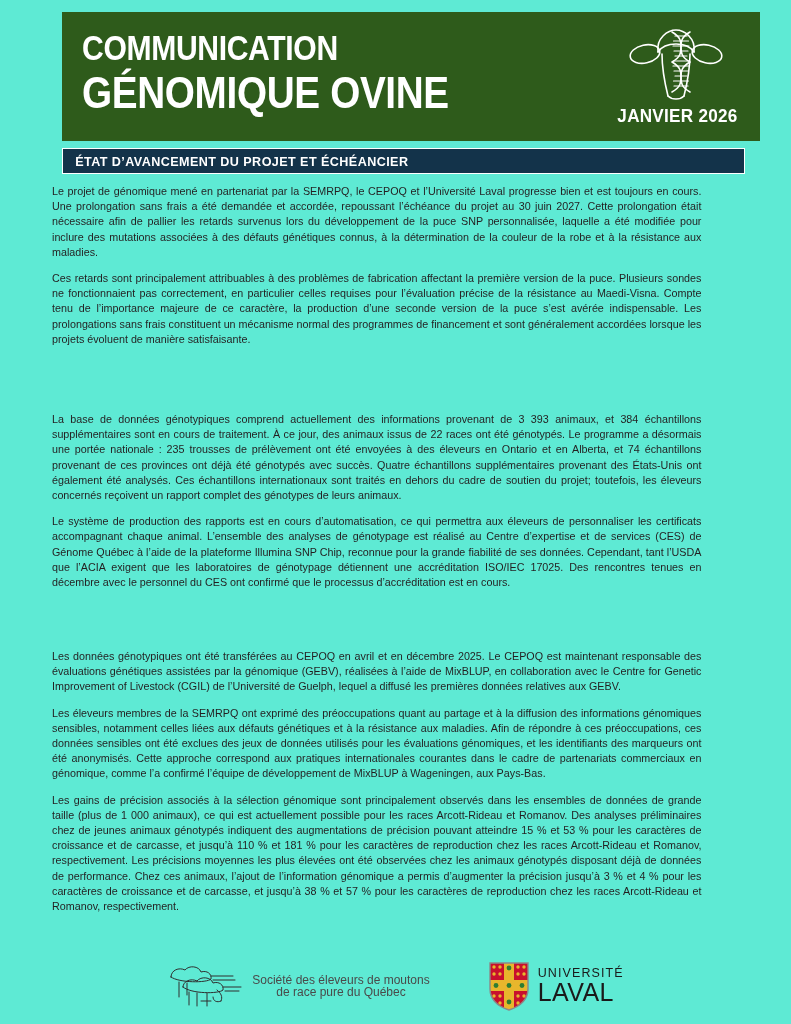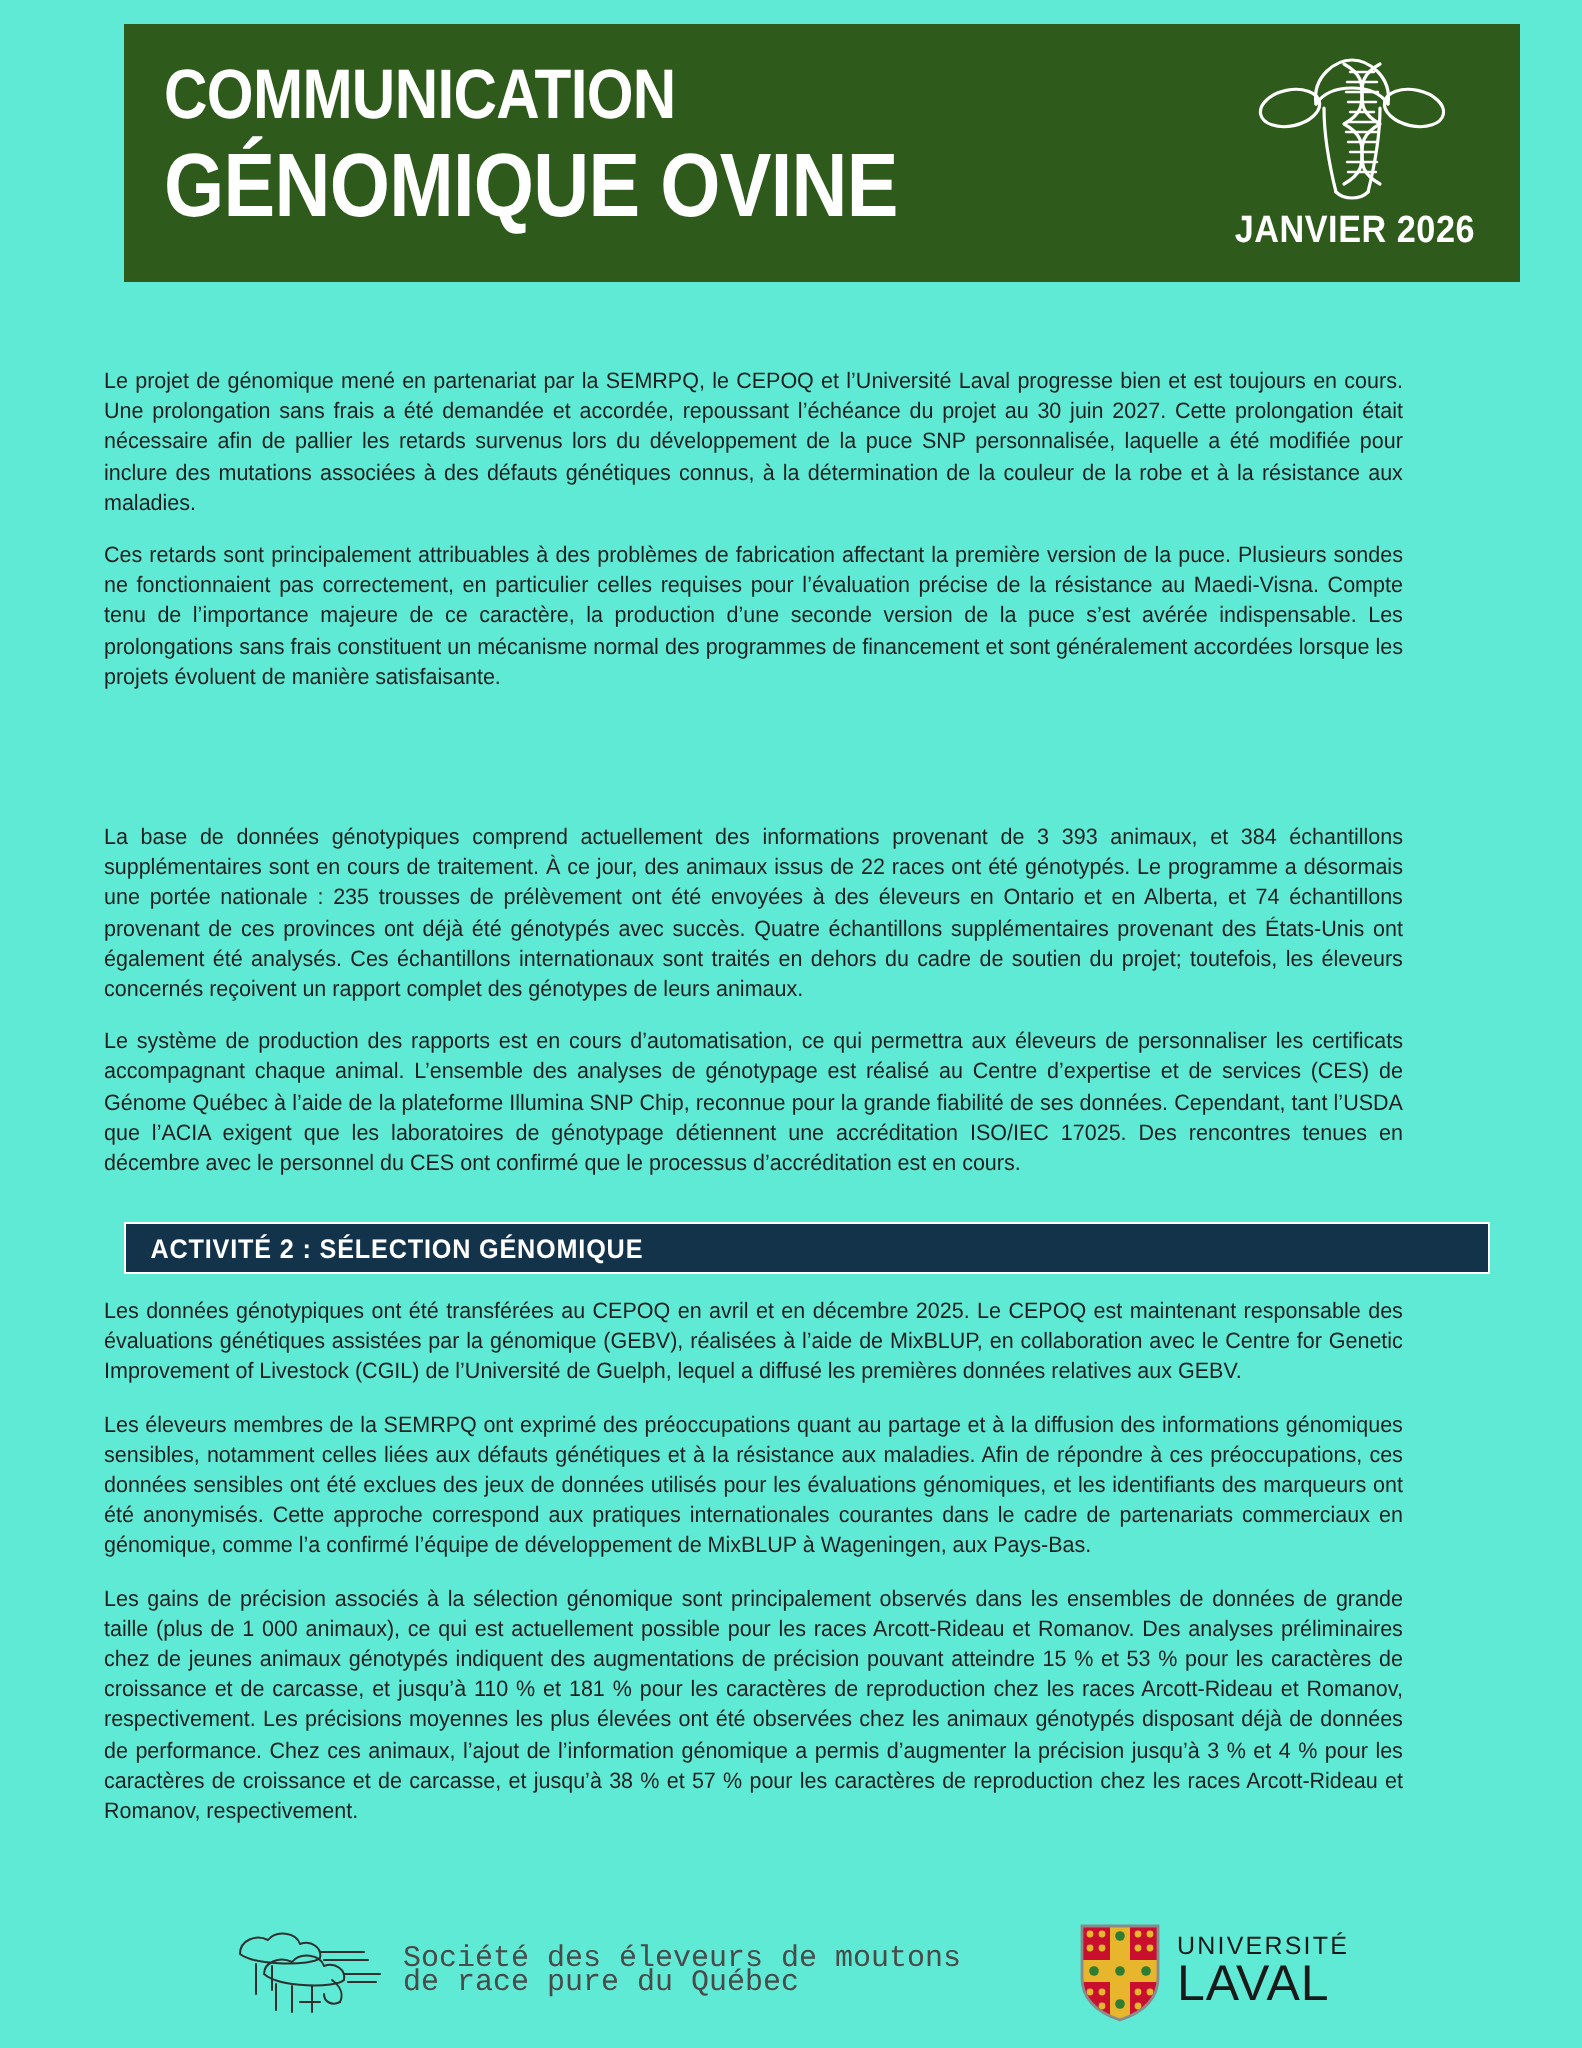--- a/index.html
+++ b/index.html
@@ -186,25 +186,25 @@
     justify-content: center;
     gap: 58px;
   }
   .semrpq-logo {
     display: flex;
     align-items: center;
     gap: 7px;
   }
   .semrpq-mark { width: 78px; height: 50px; flex: 0 0 auto; }
   .semrpq-text {
-    font-family: Liberation Mono, monospace;
-    font-size: 15px;
+    font-family: Liberation Sans, sans-serif;
+    font-size: 12px;
     line-height: 12.5px;
     color: #4a4a4a;
-    text-align: left;
+    text-align: center;
     white-space: nowrap;
   }
   .laval-logo {
     display: flex;
     align-items: center;
     gap: 8px;
   }
   .laval-shield { width: 42px; height: 50px; flex: 0 0 auto; }
   .laval-words {
     display: flex;
@@ -258,35 +258,35 @@
 
         <path d="M44 8 C62 18 44 28 62 38 C44 48 62 58 44 68"></path>
         <path d="M62 8 C44 18 62 28 44 38 C62 48 44 58 62 68"></path>
 
         <path d="M47 12 H59 M45.5 17 H60.5 M45 22 H61 M46 27 H60 M47 32 H59
                  M45.5 37 H60.5 M45 42 H61 M46 47 H60 M47 52 H59 M45.5 57 H60.5 M46 62 H60" stroke-width="1.2"></path>
       </svg>
     </div>
   </div>
 
+  <div class="section-bar" style="top:148px;">
+    <span class="section-bar-label">ÉTAT D’AVANCEMENT DU PROJET ET ÉCHÉANCIER</span>
+  </div>
 
   <div class="body-block" style="top:184px;">
     <p class="para">Le projet de génomique mené en partenariat par la SEMRPQ, le CEPOQ et l’Université Laval progresse bien et est toujours en cours. Une prolongation sans frais a été demandée et accordée, repoussant l’échéance du projet au 30 juin 2027. Cette prolongation était nécessaire afin de pallier les retards survenus lors du développement de la puce SNP personnalisée, laquelle a été modifiée pour inclure des mutations associées à des défauts génétiques connus, à la détermination de la couleur de la robe et à la résistance aux maladies.</p>
     <p class="para">Ces retards sont principalement attribuables à des problèmes de fabrication affectant la première version de la puce. Plusieurs sondes ne fonctionnaient pas correctement, en particulier celles requises pour l’évaluation précise de la résistance au Maedi-Visna. Compte tenu de l’importance majeure de ce caractère, la production d’une seconde version de la puce s’est avérée indispensable. Les prolongations sans frais constituent un mécanisme normal des programmes de financement et sont généralement accordées lorsque les projets évoluent de manière satisfaisante.</p>
   </div>
 
 
   <div class="body-block" style="top:412px;">
     <p class="para">La base de données génotypiques comprend actuellement des informations provenant de 3 393 animaux, et 384 échantillons supplémentaires sont en cours de traitement. À ce jour, des animaux issus de 22 races ont été génotypés. Le programme a désormais une portée nationale : 235 trousses de prélèvement ont été envoyées à des éleveurs en Ontario et en Alberta, et 74 échantillons provenant de ces provinces ont déjà été génotypés avec succès. Quatre échantillons supplémentaires provenant des États-Unis ont également été analysés. Ces échantillons internationaux sont traités en dehors du cadre de soutien du projet; toutefois, les éleveurs concernés reçoivent un rapport complet des génotypes de leurs animaux.</p>
     <p class="para">Le système de production des rapports est en cours d’automatisation, ce qui permettra aux éleveurs de personnaliser les certificats accompagnant chaque animal. L’ensemble des analyses de génotypage est réalisé au Centre d’expertise et de services (CES) de Génome Québec à l’aide de la plateforme Illumina SNP Chip, reconnue pour la grande fiabilité de ses données. Cependant, tant l’USDA que l’ACIA exigent que les laboratoires de génotypage détiennent une accréditation ISO/IEC 17025. Des rencontres tenues en décembre avec le personnel du CES ont confirmé que le processus d’accréditation est en cours.</p>
   </div>
 
-  <div class="section-bar" style="top:611px;">
-    <span class="section-bar-label">ACTIVITÉ 2 : SÉLECTION GÉNOMIQUE</span>
-  </div>
 
   <div class="body-block" style="top:649px;">
     <p class="para">Les données génotypiques ont été transférées au CEPOQ en avril et en décembre 2025. Le CEPOQ est maintenant responsable des évaluations génétiques assistées par la génomique (GEBV), réalisées à l’aide de MixBLUP, en collaboration avec le Centre for Genetic Improvement of Livestock (CGIL) de l’Université de Guelph, lequel a diffusé les premières données relatives aux GEBV.</p>
     <p class="para">Les éleveurs membres de la SEMRPQ ont exprimé des préoccupations quant au partage et à la diffusion des informations génomiques sensibles, notamment celles liées aux défauts génétiques et à la résistance aux maladies. Afin de répondre à ces préoccupations, ces données sensibles ont été exclues des jeux de données utilisés pour les évaluations génomiques, et les identifiants des marqueurs ont été anonymisés. Cette approche correspond aux pratiques internationales courantes dans le cadre de partenariats commerciaux en génomique, comme l’a confirmé l’équipe de développement de MixBLUP à Wageningen, aux Pays-Bas.</p>
     <p class="para">Les gains de précision associés à la sélection génomique sont principalement observés dans les ensembles de données de grande taille (plus de 1 000 animaux), ce qui est actuellement possible pour les races Arcott-Rideau et Romanov. Des analyses préliminaires chez de jeunes animaux génotypés indiquent des augmentations de précision pouvant atteindre 15 % et 53 % pour les caractères de croissance et de carcasse, et jusqu’à 110 % et 181 % pour les caractères de reproduction chez les races Arcott-Rideau et Romanov, respectivement. Les précisions moyennes les plus élevées ont été observées chez les animaux génotypés disposant déjà de données de performance. Chez ces animaux, l’ajout de l’information génomique a permis d’augmenter la précision jusqu’à 3 % et 4 % pour les caractères de croissance et de carcasse, et jusqu’à 38 % et 57 % pour les caractères de reproduction chez les races Arcott-Rideau et Romanov, respectivement.</p>
   </div>
 
   <div class="footer">
 
     <div class="semrpq-logo">

